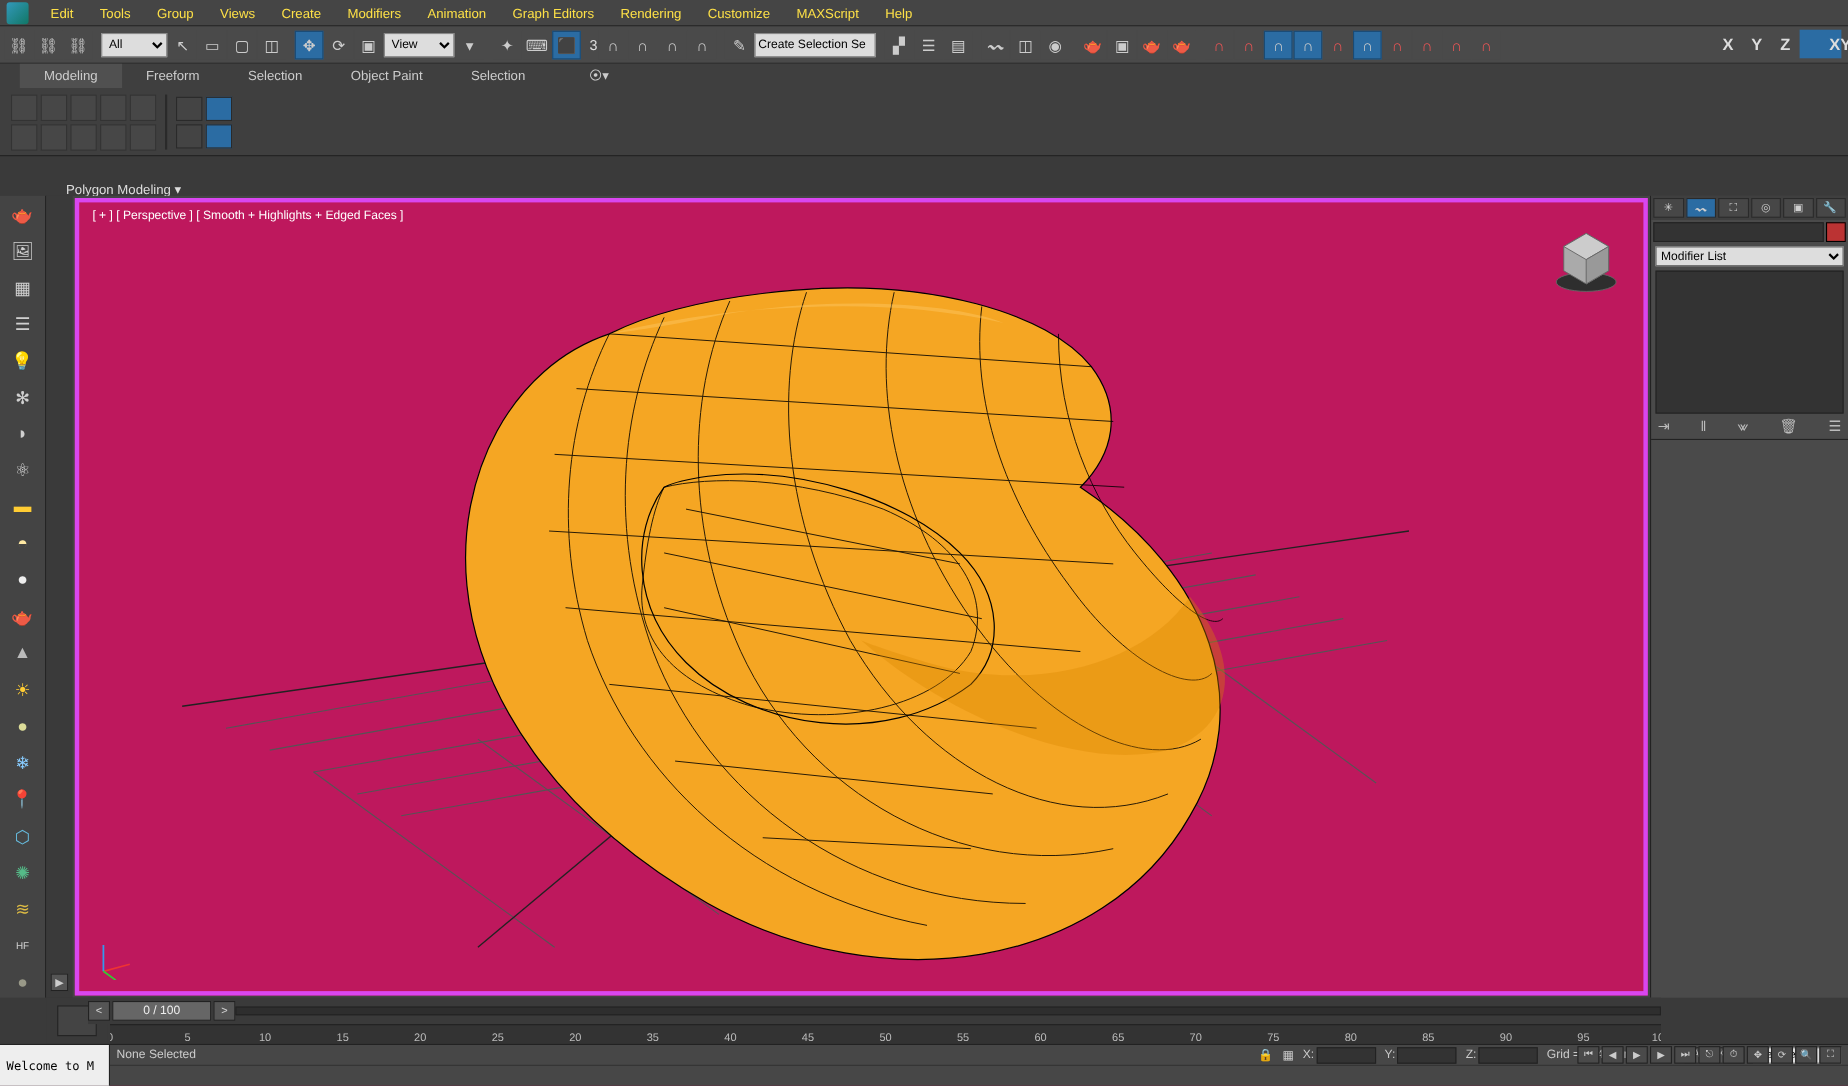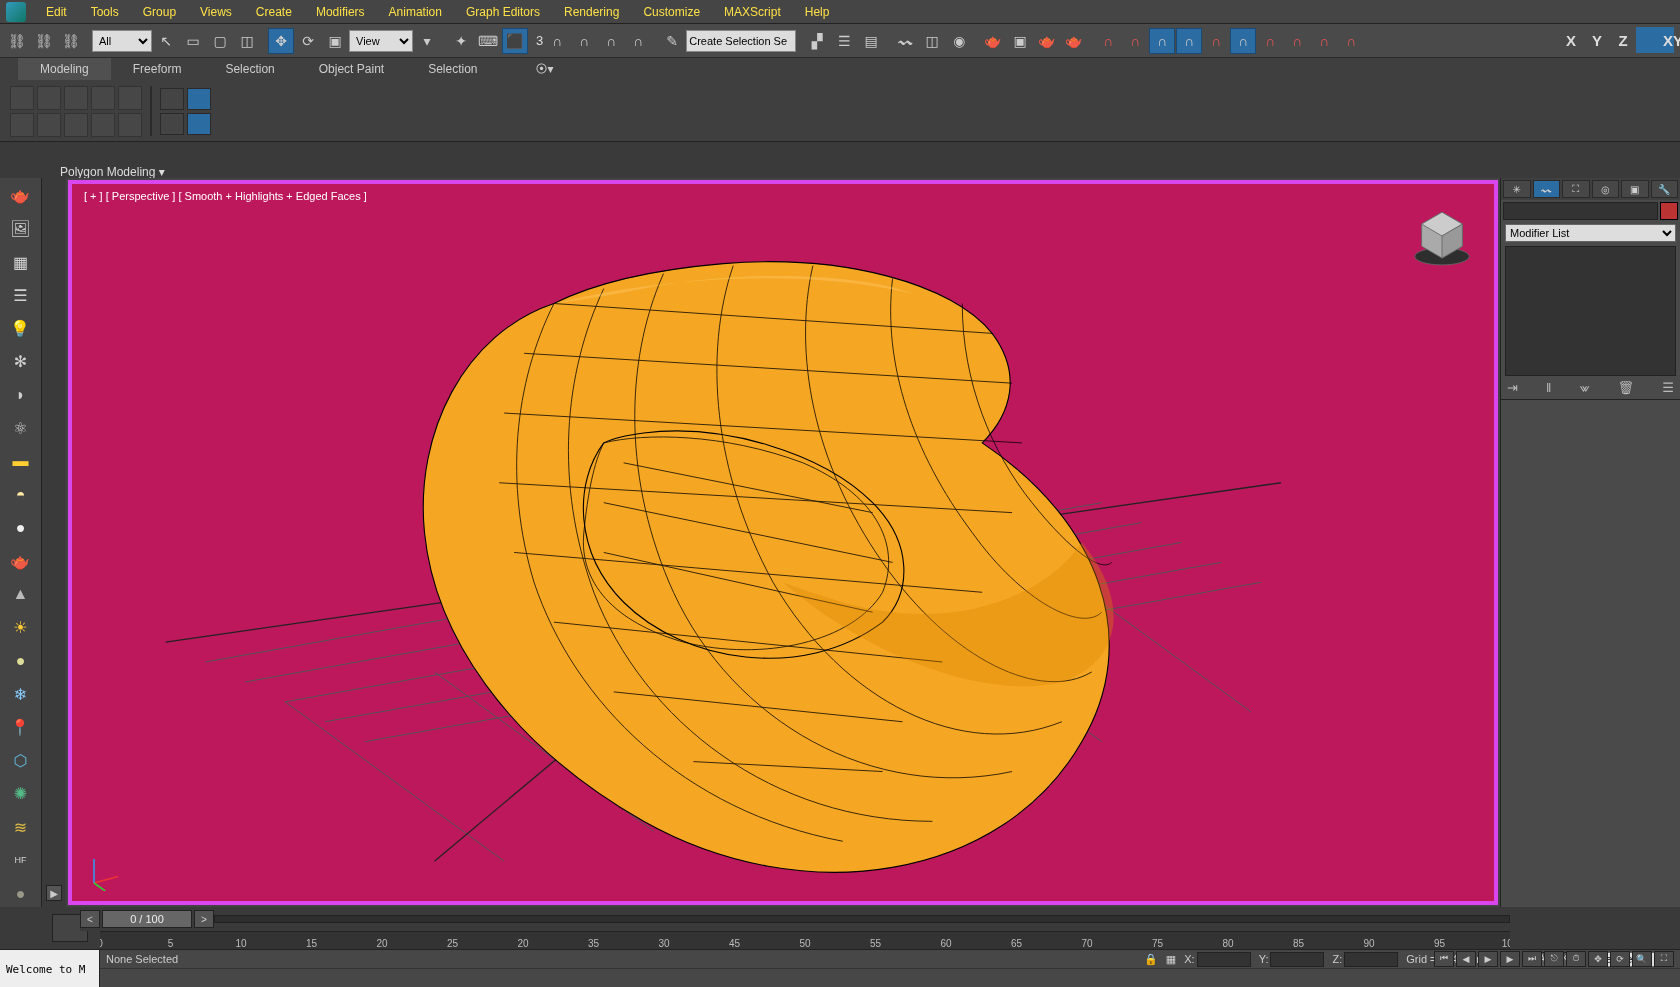--- a/index.html
+++ b/index.html
@@ -338,21 +338,21 @@
 
 <div id="timeruler">
     <div class="tick" style="left: 0%;">0</div>
     <div class="tick" style="left: 5%;">5</div>
     <div class="tick" style="left: 10%;">10</div>
     <div class="tick" style="left: 15%;">15</div>
     <div class="tick" style="left: 20%;">20</div>
     <div class="tick" style="left: 25%;">25</div>
     <div class="tick" style="left: 30%;">20</div>
     <div class="tick" style="left: 35%;">35</div>
-    <div class="tick" style="left: 40%;">30</div>
+    <div class="tick" style="left: 40%;">40</div>
     <div class="tick" style="left: 45%;">45</div>
     <div class="tick" style="left: 50%;">50</div>
     <div class="tick" style="left: 55%;">55</div>
     <div class="tick" style="left: 60%;">60</div>
     <div class="tick" style="left: 65%;">65</div>
     <div class="tick" style="left: 70%;">70</div>
     <div class="tick" style="left: 75%;">75</div>
     <div class="tick" style="left: 80%;">80</div>
     <div class="tick" style="left: 85%;">85</div>
     <div class="tick" style="left: 90%; text-align: right;">90</div>

